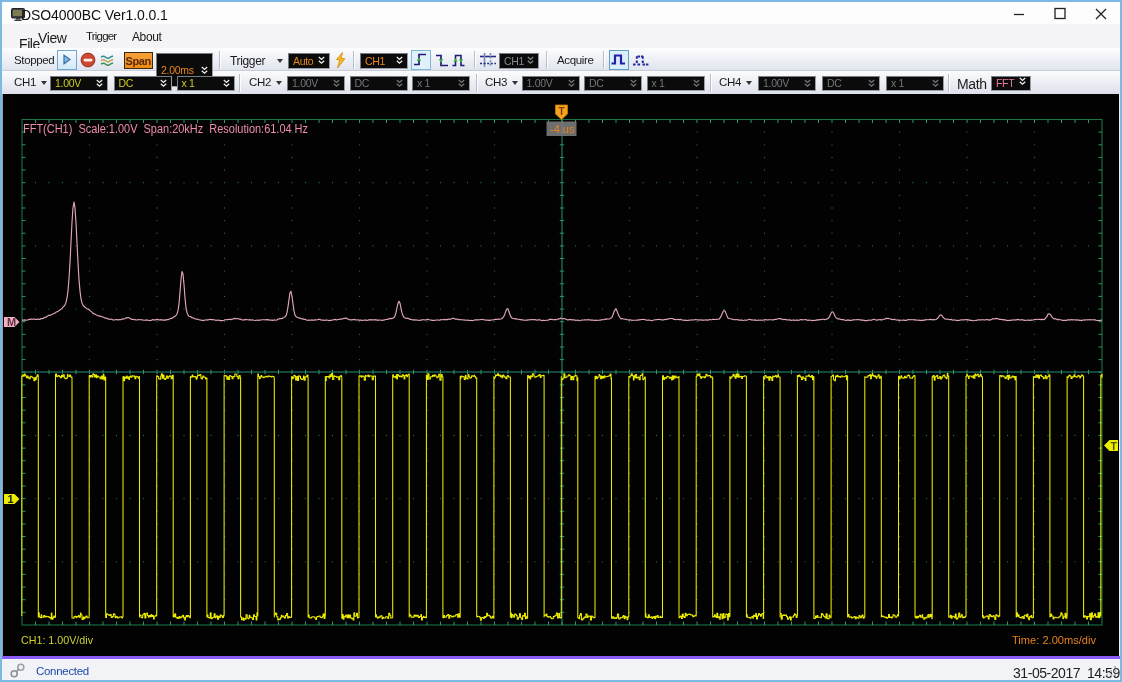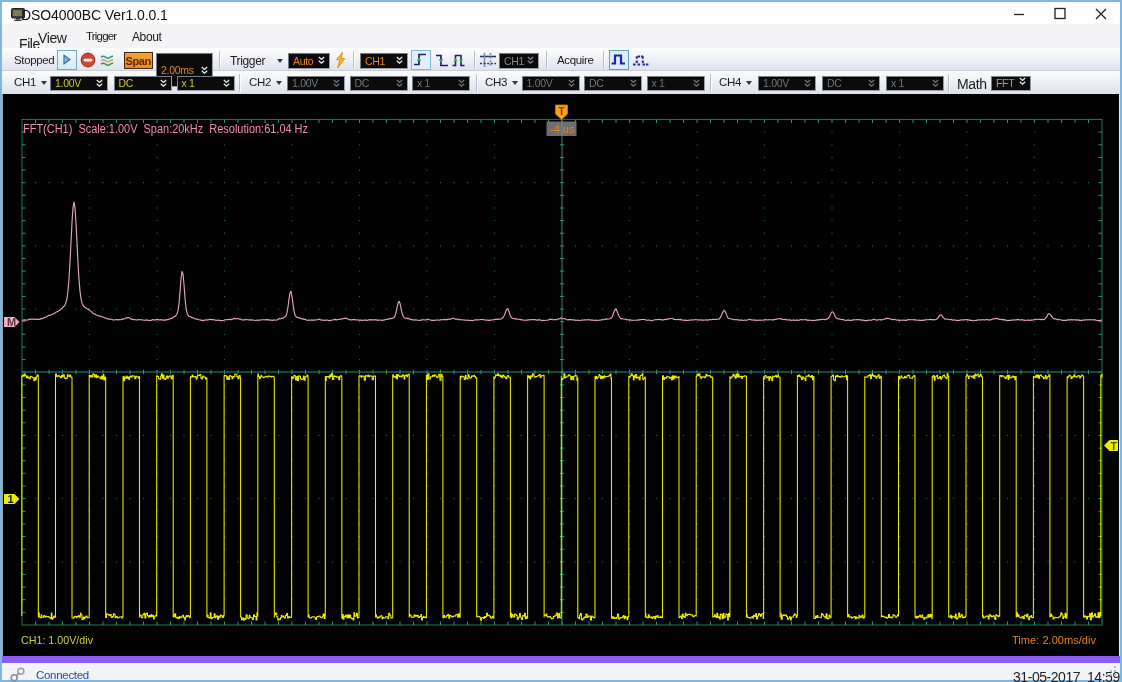--- a/index.html
+++ b/index.html
@@ -225,21 +225,21 @@
       <text x="558.5" y="114.5" font-size="10" font-weight="bold" fill="#7a3c00">T</text>
       <rect x="546.5" y="121.5" width="30" height="14.5" fill="#7d7d7d" opacity="0.88"></rect>
       <text x="550" y="132.5" font-size="11" fill="#e8851c">-4 us</text>
       <polygon points="1120,440 1120,451 1109.5,451 1104,445.5 1109.5,440" fill="#eded00"></polygon>
       <text x="1110.5" y="449.5" font-size="10.5" font-weight="bold" fill="#555200">T</text>
       <text x="23" y="132.5" font-size="12" fill="#f08cac" textLength="285" lengthAdjust="spacingAndGlyphs">FFT(CH1)&nbsp;&nbsp;Scale:1.00V&nbsp;&nbsp;Span:20kHz&nbsp;&nbsp;Resolution:61.04 Hz</text>
       <text x="21" y="643.5" font-size="11.5" fill="#cfd230" textLength="72" lengthAdjust="spacingAndGlyphs">CH1: 1.00V/div</text>
       <text x="1012" y="643.5" font-size="11.5" fill="#e8821e" textLength="84" lengthAdjust="spacingAndGlyphs">Time: 2.00ms/div</text>
     </svg>
 
-  <div class="abs" style="left:2px;top:656px;width:1118px;height:24px;background:#f1f3f7;border-top:7px solid #8b5cf6;box-sizing:border-box">
+  <div class="abs" style="left:2px;top:656px;width:1118px;height:24px;background:#f1f3f7;border-top:3px solid #8b5cf6;box-sizing:border-box">
     <svg class="abs" style="left:8px;top:4px" width="15" height="15" viewBox="0 0 15 15">
       <circle cx="4.2" cy="10.8" r="3" fill="none" stroke="#8a8f96" stroke-width="1.6"></circle>
       <circle cx="10.8" cy="4.2" r="3" fill="none" stroke="#9aa0a8" stroke-width="1.6"></circle>
       <line x1="6" y1="9" x2="9" y2="6" stroke="#8a8f96" stroke-width="1.4"></line>
     </svg>
     <div class="abs" style="left:34px;top:5.5px;font-size:11.5px;letter-spacing:-0.3px;color:#1f4ba6">Connected</div>
     <div class="abs" style="left:1011px;top:5.5px;font-size:14px;letter-spacing:-0.45px;color:#222">31-05-2017&nbsp;&nbsp;14:59</div>
 
     <svg class="abs" style="right:3px;bottom:3px" width="12" height="12" viewBox="0 0 12 12">
       <g fill="#b4b8c0">

